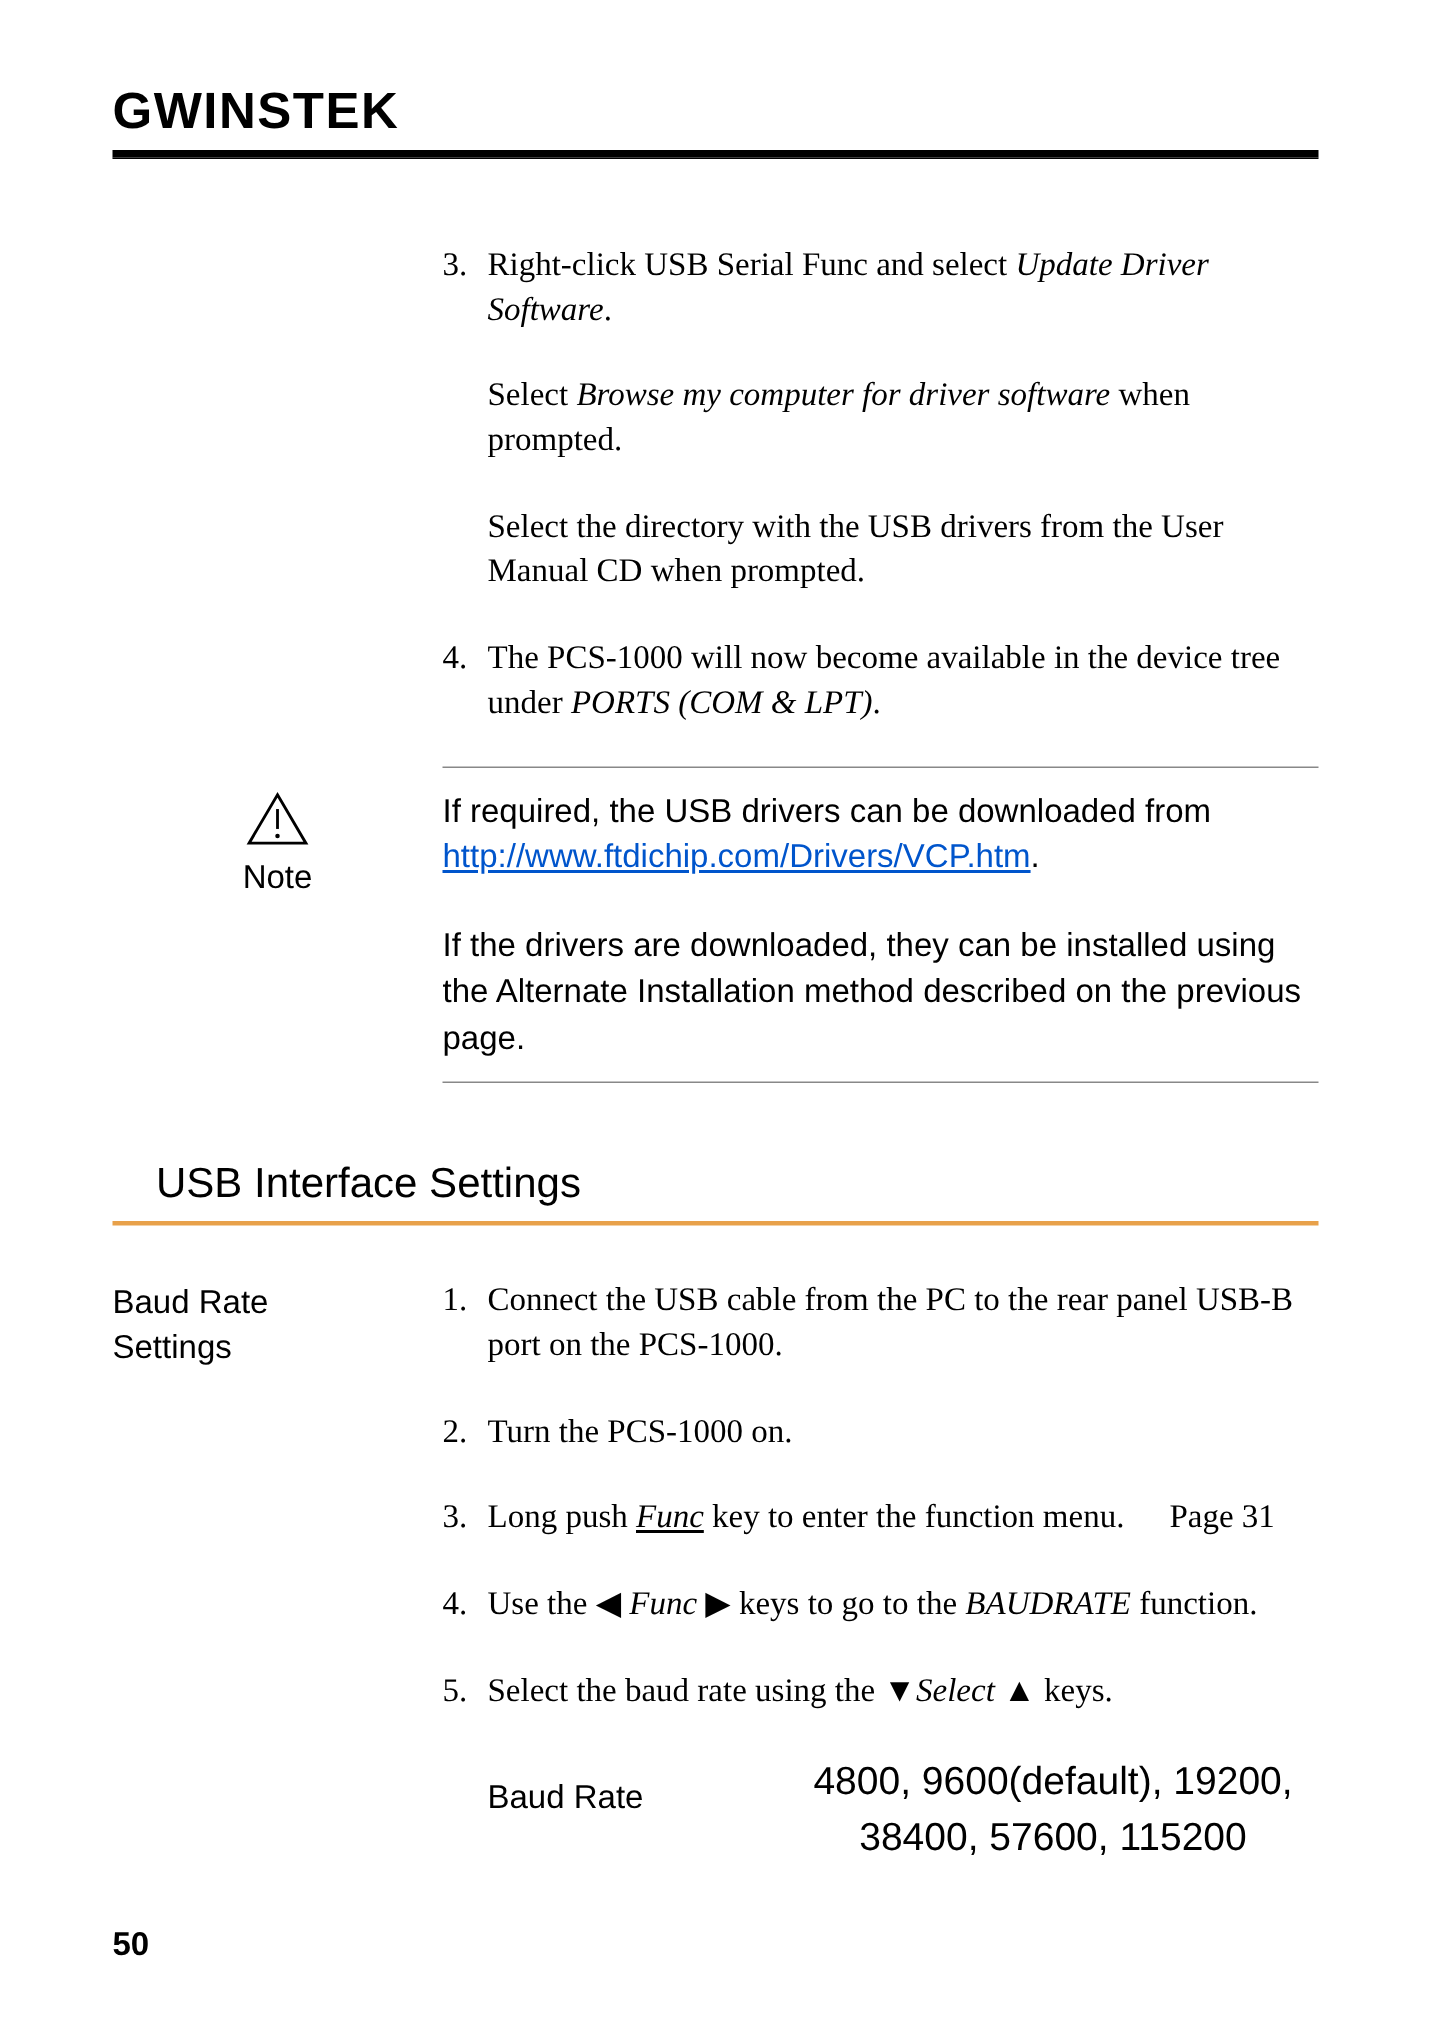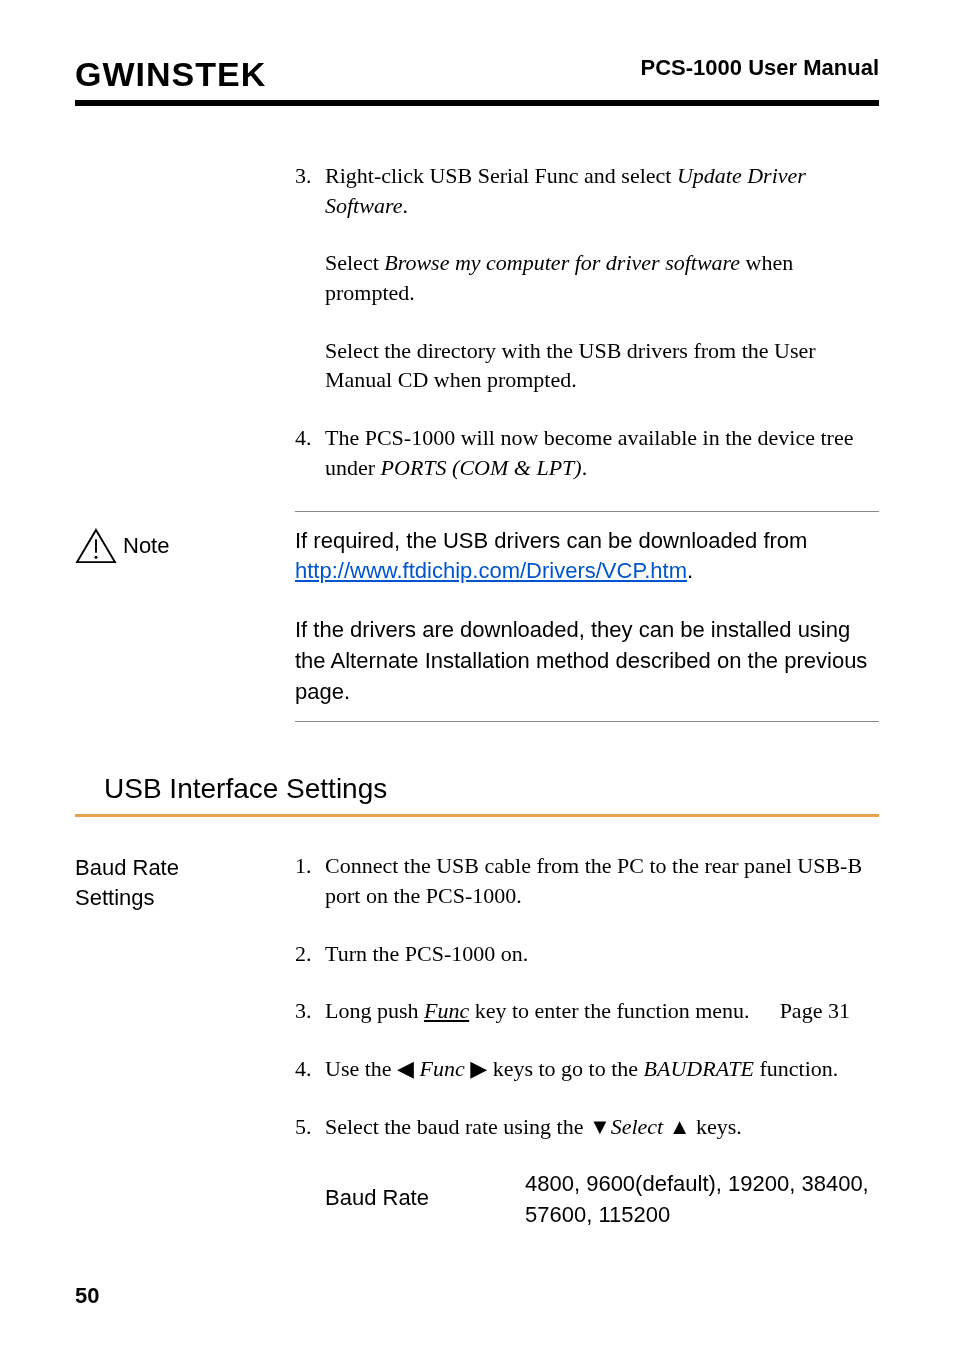--- a/index.html
+++ b/index.html
@@ -46,20 +46,21 @@
   .thin-rule { border-top: 1px solid #888; margin-left: 220px; margin-top: 8px; margin-bottom: 14px; }
   .note-row { display: flex; align-items: flex-start; }
   .note-label {
     width: 220px;
     display: flex;
     align-items: center;
     font-family: 'Segoe UI', Arial, sans-serif;
     font-size: 22px;
     gap: 6px;
     padding-top: 2px;
+    flex-direction: column;
   }
   .note-icon-svg { width: 42px; height: 36px; }
   .note-body {
     flex: 1;
     font-family: 'Segoe UI', Arial, sans-serif;
     font-size: 22px;
     line-height: 1.4;
   }
   .note-body p { margin-bottom: 28px; }
   .note-body p:last-child { margin-bottom: 0; }
@@ -91,38 +92,38 @@
   .baud-table-row { display: flex; margin-top: 10px; }
   .baud-label {
     width: 200px;
     font-family: 'Segoe UI', Arial, sans-serif;
     font-size: 22px;
     padding-top: 14px;
   }
   .baud-values {
     flex: 1;
     font-family: 'Segoe UI', Arial, sans-serif;
-    font-size: 22px;
+    font-size: 26px;
     line-height: 1.4;
+    text-align: center;
   }
   .page-number {
     position: absolute;
     bottom: 40px;
     left: 75px;
     font-family: 'Segoe UI', Arial, sans-serif;
     font-weight: 700;
     font-size: 22px;
   }
 </style>
 </head>
 <body>
 
 <div class="header-row">
   <div class="logo">GWINSTEK</div>
-  <div class="header-title">PCS-1000 User Manual</div>
 </div>
 <div class="double-rule"></div>
 
 <div class="content">
 
   <div id="steps-top">
       <div class="ol-item">
         <div class="ol-num">3.</div>
         <div class="ol-body">
           <p><span>Right-click USB Serial Func and select </span><span class="italic">Update Driver Software</span><span>.</span></p>

